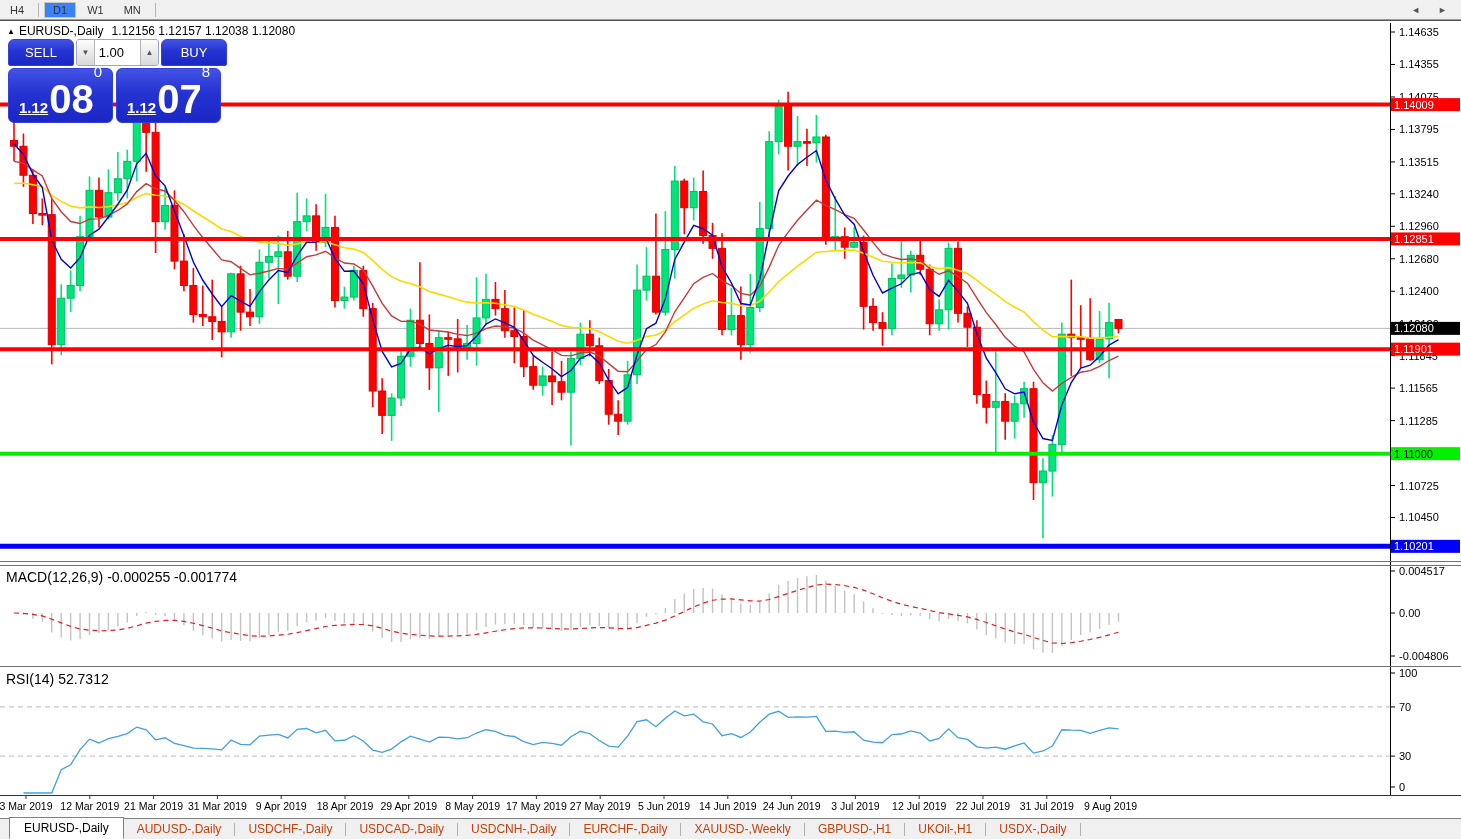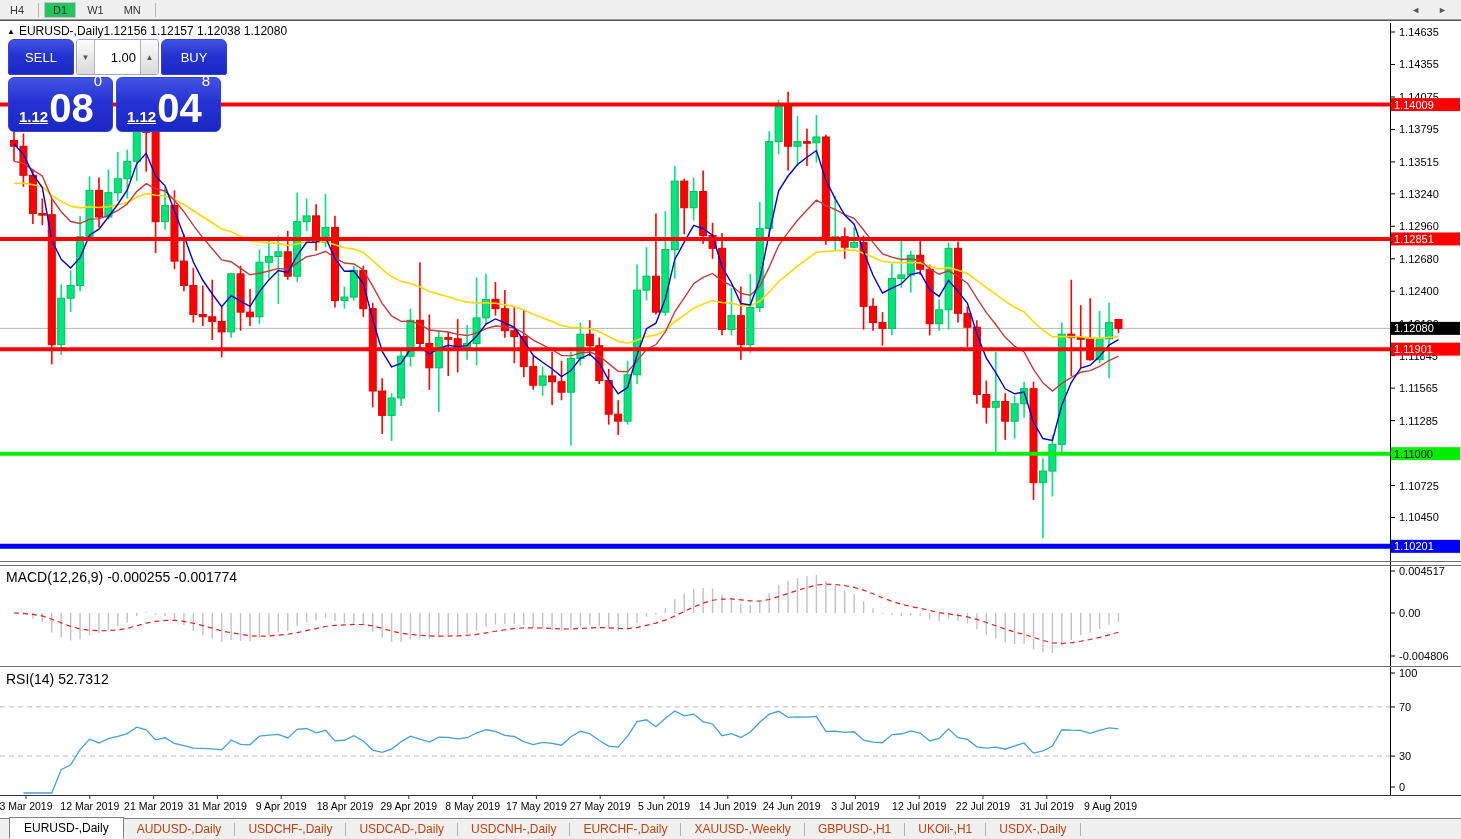--- a/index.html
+++ b/index.html
@@ -1,42 +1,42 @@
 <!DOCTYPE html>
 <html><head>
 <meta charset="utf-8">
 <style>
   html,body{margin:0;padding:0;background:#fff;font-family:"Liberation Sans",sans-serif;}
   #app{position:relative;width:1461px;height:839px;overflow:hidden;background:#fff;}
   
   #toolbar{position:absolute;left:0;top:0;width:1461px;height:19px;background:#f0f0f0;
            border-bottom:1px solid #9a9a9a;display:flex;align-items:center;z-index:30;}
   .tf-btn{font-size:11px;color:#333;padding:1px 8px;margin:0 1px;border:1px solid transparent;cursor:default;}
-  .tf-btn.active{background:#22c55e;border:1px solid #c8c8c8;}
+  .tf-btn.active{background:#3b82f6;border:1px solid #c8c8c8;}
   .tb-sep{width:1px;height:14px;background:#b5b5b5;margin:0 4px;}
   #win-edge{position:absolute;left:0;top:20px;width:1461px;height:2px;background:#fff;border-top:1px solid #555;z-index:29;}
   
   #chart-svg{position:absolute;left:0;top:0;z-index:1;}
   
   #chart-title{position:absolute;left:7px;top:24px;font-size:12px;color:#000;z-index:10;white-space:nowrap;}
   #chart-title .marker{font-size:8px;vertical-align:1px;margin-right:4px;}
-  #chart-title .quotes{margin-left:0;}
+  #chart-title .quotes{margin-left:8px;}
   
   #trade-widget{position:absolute;left:8px;top:39px;width:219px;z-index:10;}
-  .tw-row1{display:flex;height:36px;}
+  .tw-row1{display:flex;height:27px;}
   .tw-btn{background:linear-gradient(180deg,#4353e4 0%,#2433d2 45%,#1a27c4 100%);
           color:#fff;font-size:13px;display:flex;align-items:center;justify-content:center;
           border:1px solid #3240d8;border-radius:6px 6px 2px 2px;cursor:pointer;}
   .tw-sell,.tw-buy{width:64px;}
   .tw-vol{flex:1;display:flex;background:#fff;border:1px solid #9aa6c8;border-radius:3px;margin:0 2px;overflow:hidden;}
   .tw-spin{width:17px;background:linear-gradient(180deg,#fcfcfc,#d9d9d9);color:#555;font-size:8px;
            display:flex;align-items:center;justify-content:center;cursor:pointer;}
   .tw-spin.dn{border-right:1px solid #b5b5b5;}
   .tw-spin.up{border-left:1px solid #b5b5b5;}
-  .tw-volval{flex:1;font-size:13px;color:#000;display:flex;align-items:center;justify-content:flex-end;padding-right:4px;}
+  .tw-volval{flex:1;font-size:13px;color:#000;display:flex;align-items:center;justify-content:flex-end;padding-right:16px;}
   .tw-row2{display:flex;margin-top:2px;}
   .px-btn{width:105px;height:55px;background:linear-gradient(180deg,#4353e4 0%,#2433d2 45%,#1a27c4 100%);
           border:1px solid #3240d8;border-radius:6px;color:#fff;display:flex;align-items:flex-end;
           justify-content:center;padding-bottom:7px;box-sizing:border-box;cursor:pointer;}
   .px-btn.left{margin-right:3px;}
   .px-prefix{font-size:15px;font-weight:bold;line-height:1;margin-right:1px;text-decoration:underline;}
   .px-big{font-size:40px;line-height:.78;font-weight:700;}
   .px-sup{font-size:15px;line-height:1;align-self:flex-start;margin-top:-5px;}
   
   .pane-label{position:absolute;left:6px;font-size:14px;color:#000;z-index:10;white-space:nowrap;}
@@ -556,21 +556,21 @@
       <div class="tw-btn tw-buy">BUY</div>
     </div>
     <div class="tw-row2">
       <div class="px-btn left">
         <span class="px-prefix">1.12</span>
         <span class="px-big">08</span>
         <span class="px-sup">0</span>
       </div>
       <div class="px-btn">
         <span class="px-prefix">1.12</span>
-        <span class="px-big">04</span>
+        <span class="px-big">07</span>
         <span class="px-sup">8</span>
       </div>
     </div>
   </div>
 
   <div class="pane-label" style="top:569px;">
     <span>MACD(12,26,9)</span>
     <span>-0.000255 -0.001774</span>
   </div>
   <div class="pane-label" style="top:671px;">

